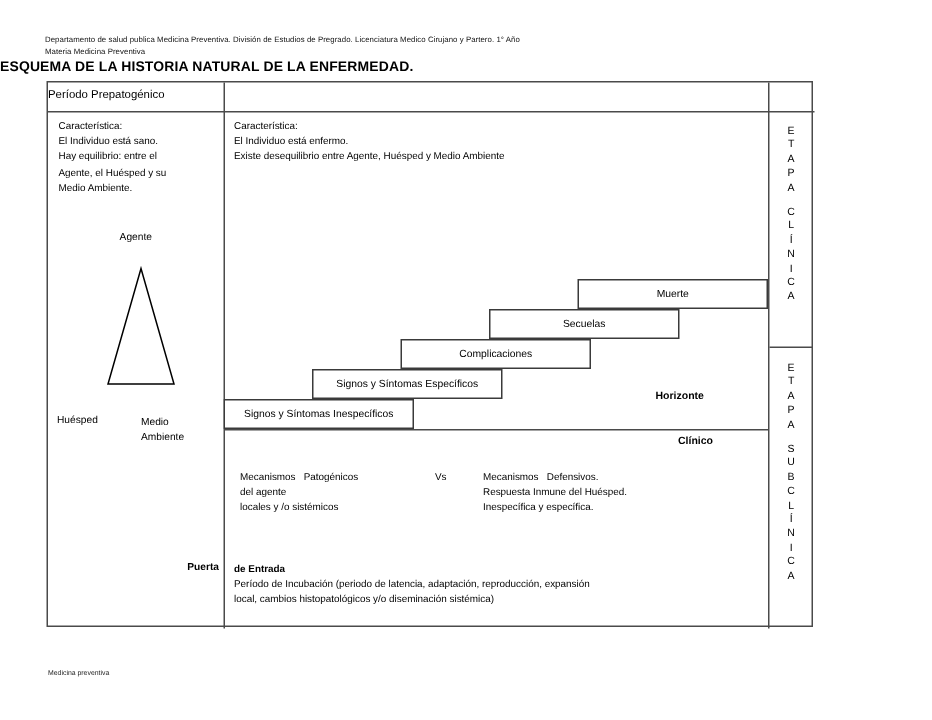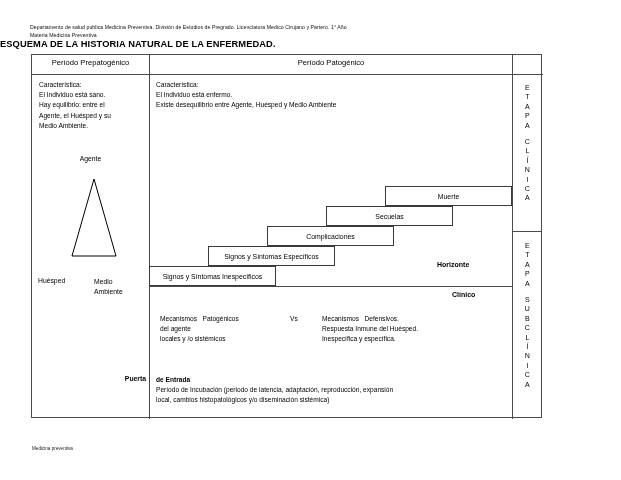--- a/index.html
+++ b/index.html
@@ -84,21 +84,20 @@
     top: 19px;
     width: 511px;
     height: 1px;
     background: #4a4a4a;
   }
 
   .head-cell {
     position: absolute;
     top: 3px;
     font-size: 7.6px;
-    text-align: center;
   }
   .head-left  { left: 0;   width: 117px; }
   .head-right { left: 118px; width: 362px; }
 
   
   .carac-left {
     position: absolute;
     left: 7px;
     top: 25px;
     width: 108px;
@@ -263,21 +262,20 @@
 
 <div class="doc-title">ESQUEMA DE LA HISTORIA NATURAL DE LA ENFERMEDAD.</div>
 
 <div class="frame">
 
   <div class="head-rule"></div>
   <div class="col-sep"></div>
   <div class="strip-sep"></div>
 
   <div class="head-cell head-left">Período Prepatogénico</div>
-  <div class="head-cell head-right">Período Patogénico</div>
 
   <div class="carac-left" style="white-space: pre-line;">Característica:
 El Individuo está sano.
 Hay equilibrio: entre el
 Agente, el Huésped y su
 Medio Ambiente.</div>
 
   <div class="agente-label">Agente</div>
 
   <div class="triangle-wrap">

